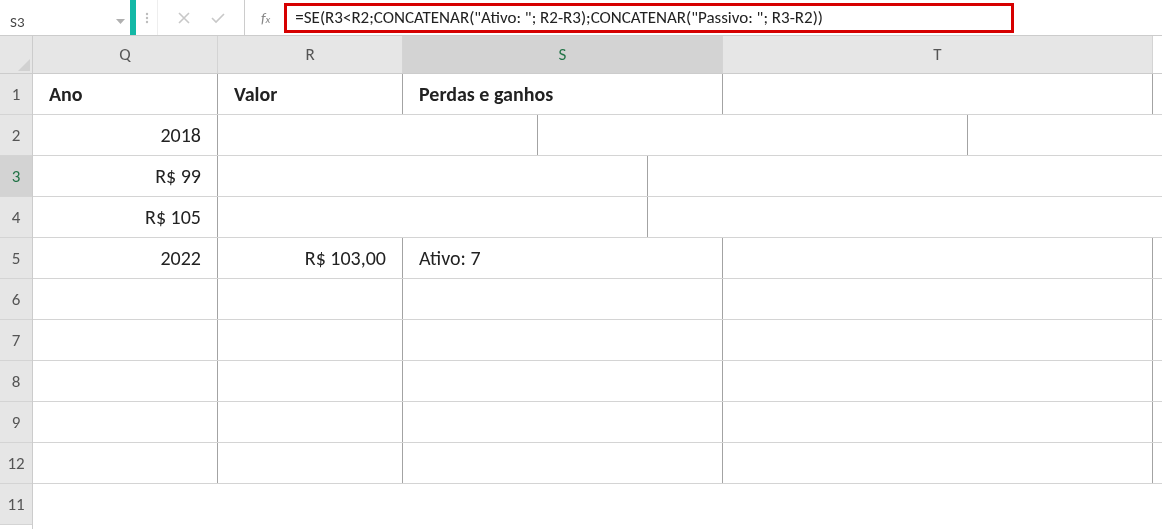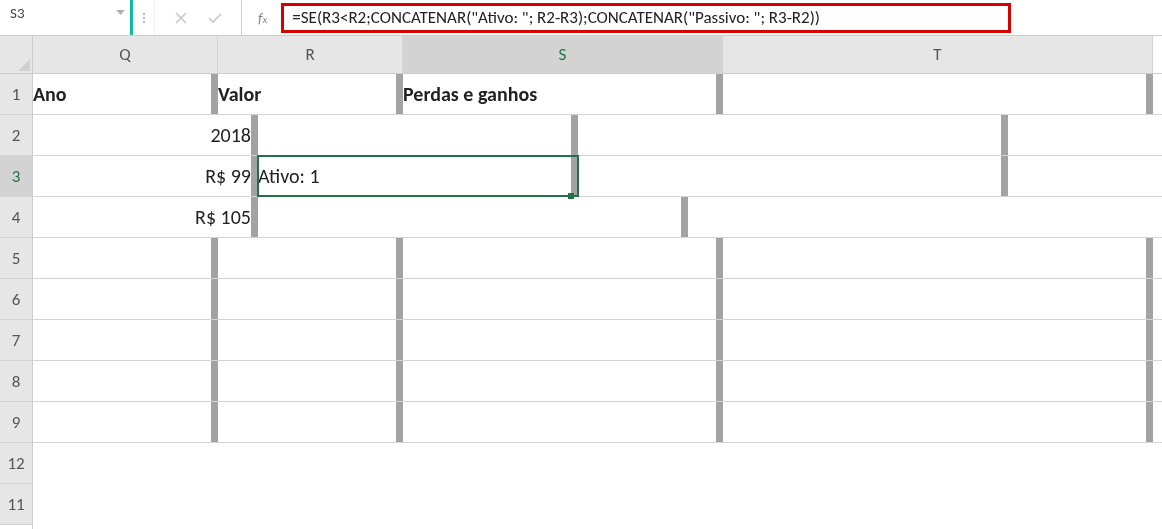--- a/index.html
+++ b/index.html
@@ -14,23 +14,23 @@
   }
   .formula-bar {
     display: flex;
     align-items: center;
     height: 36px;
     border-bottom: 1px solid #ccc;
     background: #fff;
   }
   .name-box-wrap {
     display: flex;
-    align-items: flex-start;
-    height: 100%;
-    border-right: 3px solid #14b8a6;
+    align-items: flex-end;
+    height: 100%;
+    border-right: 6px solid #14b8a6;
   }
   .name-box {
     width: 110px;
     height: 26px;
     padding: 0 10px;
     font-size: 15px;
     color: #444;
     display: flex;
     align-items: center;
   }
@@ -149,30 +149,30 @@
   .col-R { width: 185px; }
   .col-S { width: 320px; }
   .col-T { width: 430px; }
   .rows { }
   .row {
     display: flex;
     height: 41px;
     border-bottom: 1px solid #d4d4d4;
   }
   .cell {
-    border-right: 7px solid #a3a3a3;
-    display: flex;
-    align-items: center;
-    padding: 0 0;
+    border-right: 1px solid #a3a3a3;
+    display: flex;
+    align-items: center;
+    padding: 0 16px;
     font-size: 20px;
     color: #222;
     position: relative;
   }
   .cell.header-cell { font-weight: bold; }
-  .cell.right { justify-content: flex-end; margin-left: 40px; }
+  .cell.right { justify-content: flex-end; }
   .cell.left { justify-content: flex-start; }
   .cell.selected {
     outline: 2px solid #217346;
     outline-offset: -1px;
     z-index: 2;
   }
   .fill-handle {
     position: absolute;
     right: -3px;
     bottom: -3px;
@@ -256,32 +256,35 @@
       </div>
 
       <div class="row">
         <div class="cell col-Q right">2018</div>
         <div class="cell col-S left"></div>
         <div class="cell col-T"></div>
       </div>
 
       <div class="row">
         <div class="cell col-R right">R$ 99</div>
-        <div class="cell col-S left selected">Ativo: 1
-          <div class="fill-handle"></div>
-        </div>
         <div class="cell col-T"></div>
       </div>
 
       <div class="row">
         <div class="cell col-R right">R$ 105</div>
         <div class="cell col-T"></div>
       </div>
 
 
+      <div class="row">
+        <div class="cell col-Q right">2022</div>
+        <div class="cell col-R right">R$ 103,00</div>
+        <div class="cell col-S left">Ativo: 7</div>
+        <div class="cell col-T"></div>
+      </div>
 
       <div class="row">
         <div class="cell col-Q"></div>
         <div class="cell col-R"></div>
         <div class="cell col-S"></div>
         <div class="cell col-T"></div>
       </div>
 
       <div class="row">
         <div class="cell col-Q"></div>

